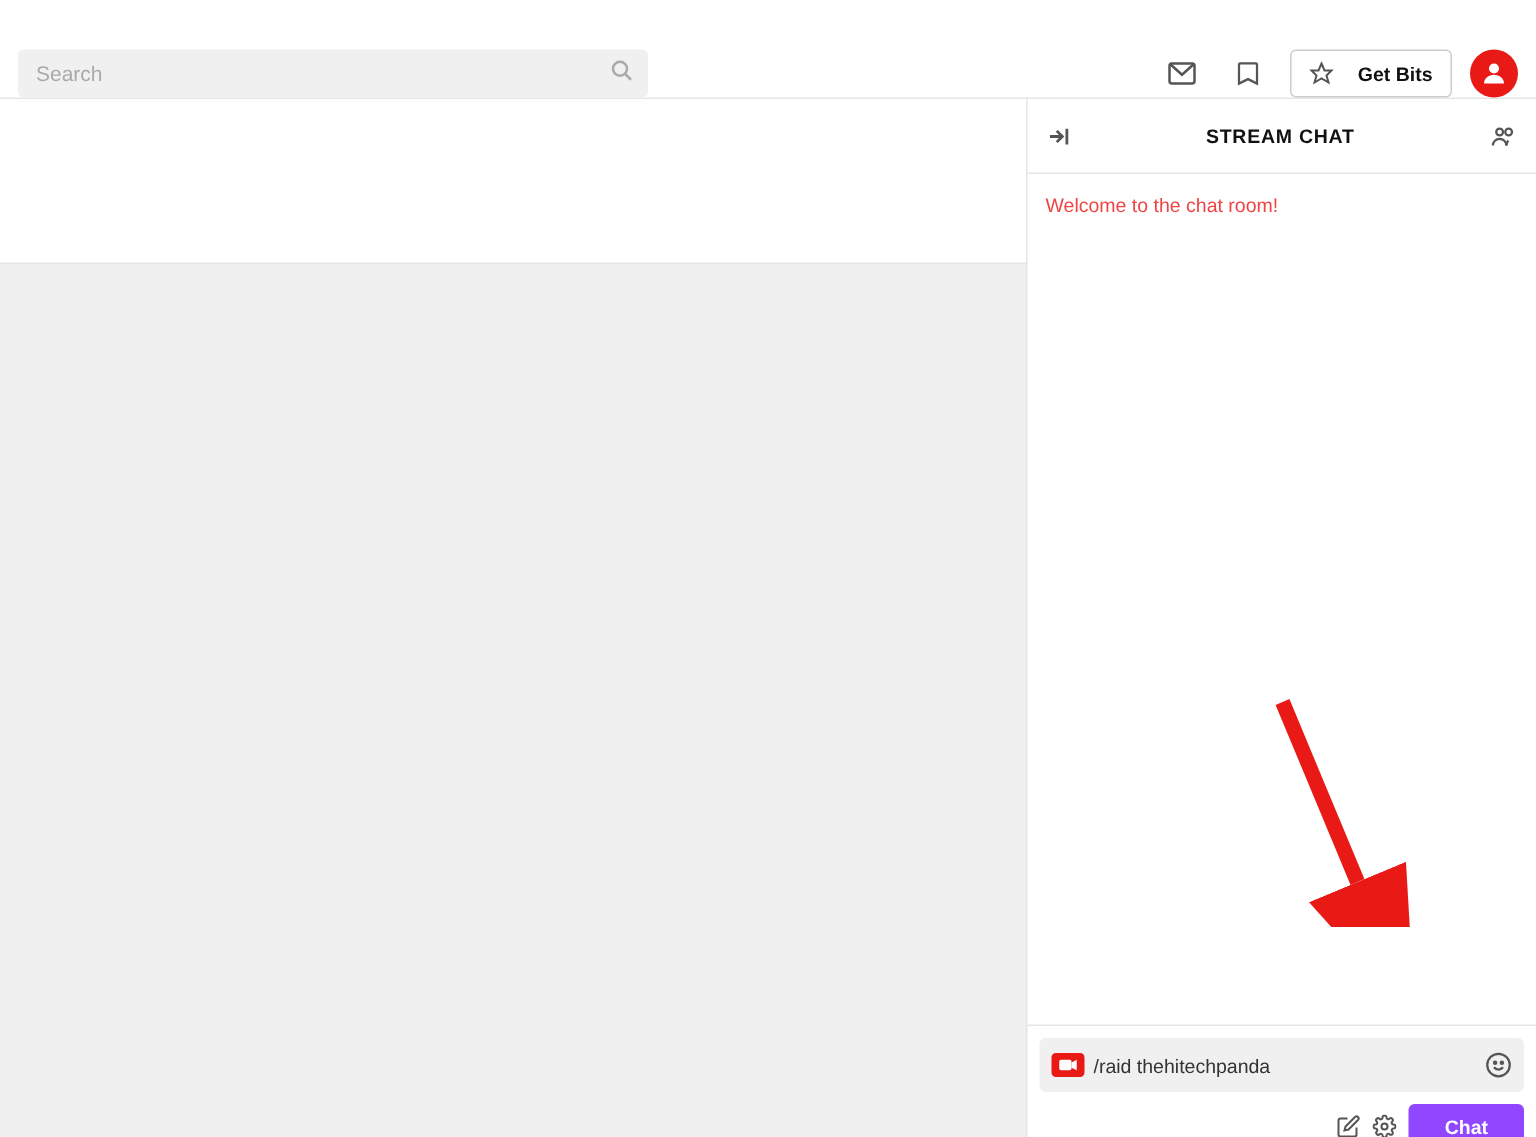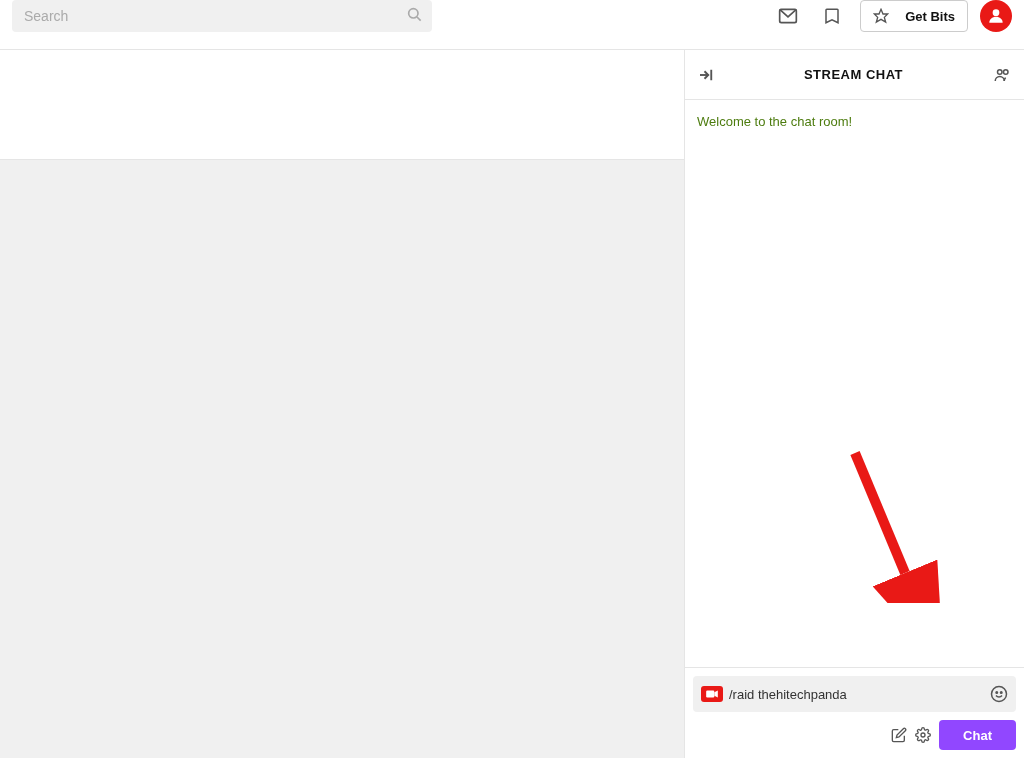--- a/index.html
+++ b/index.html
@@ -1,24 +1,24 @@
 <!DOCTYPE html>
 <html><head>
   <meta charset="utf-8">
   <style>
     * { margin: 0; padding: 0; box-sizing: border-box; }
     body { font-family: -apple-system, BlinkMacSystemFont, 'Segoe UI', sans-serif; width: 1024px; height: 758px; overflow: hidden; background: #fff; }
 
     
     .top-nav {
-      height: 50px;
+      height: 66px;
       background: #fff;
       border-bottom: 1px solid #e5e5e5;
       display: flex;
-      align-items: flex-start;
+      align-items: flex-end;
       padding: 0 12px;
       gap: 8px;
       position: relative;
       z-index: 10;
     }
 
     .search-container {
       flex: 1;
       max-width: 420px;
       position: relative;
@@ -164,21 +164,21 @@
 
     .chat-messages {
       flex: 1;
       padding: 12px;
       overflow-y: auto;
       position: relative;
     }
 
     .welcome-message {
       font-size: 13px;
-      color: #4d7c0f;
+      color: #ef4444;
     }
 
     
     .arrow-annotation {
       position: absolute;
       bottom: 60px;
       left: 50%;
       transform: translateX(-30px);
       pointer-events: none;
     }

